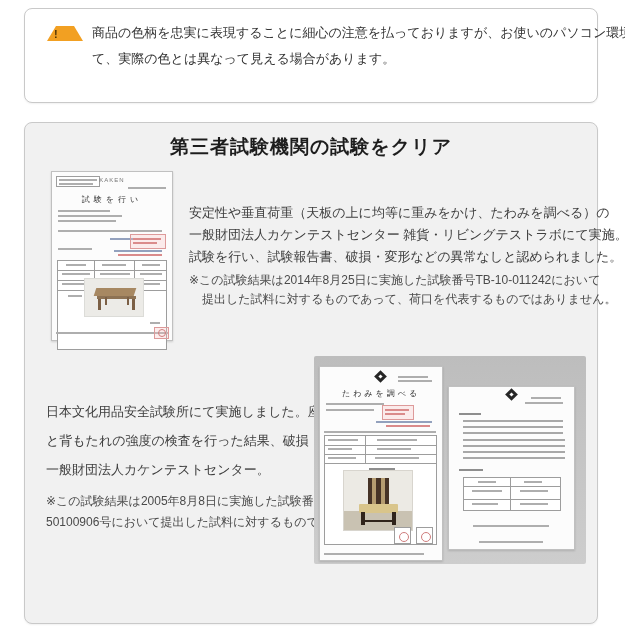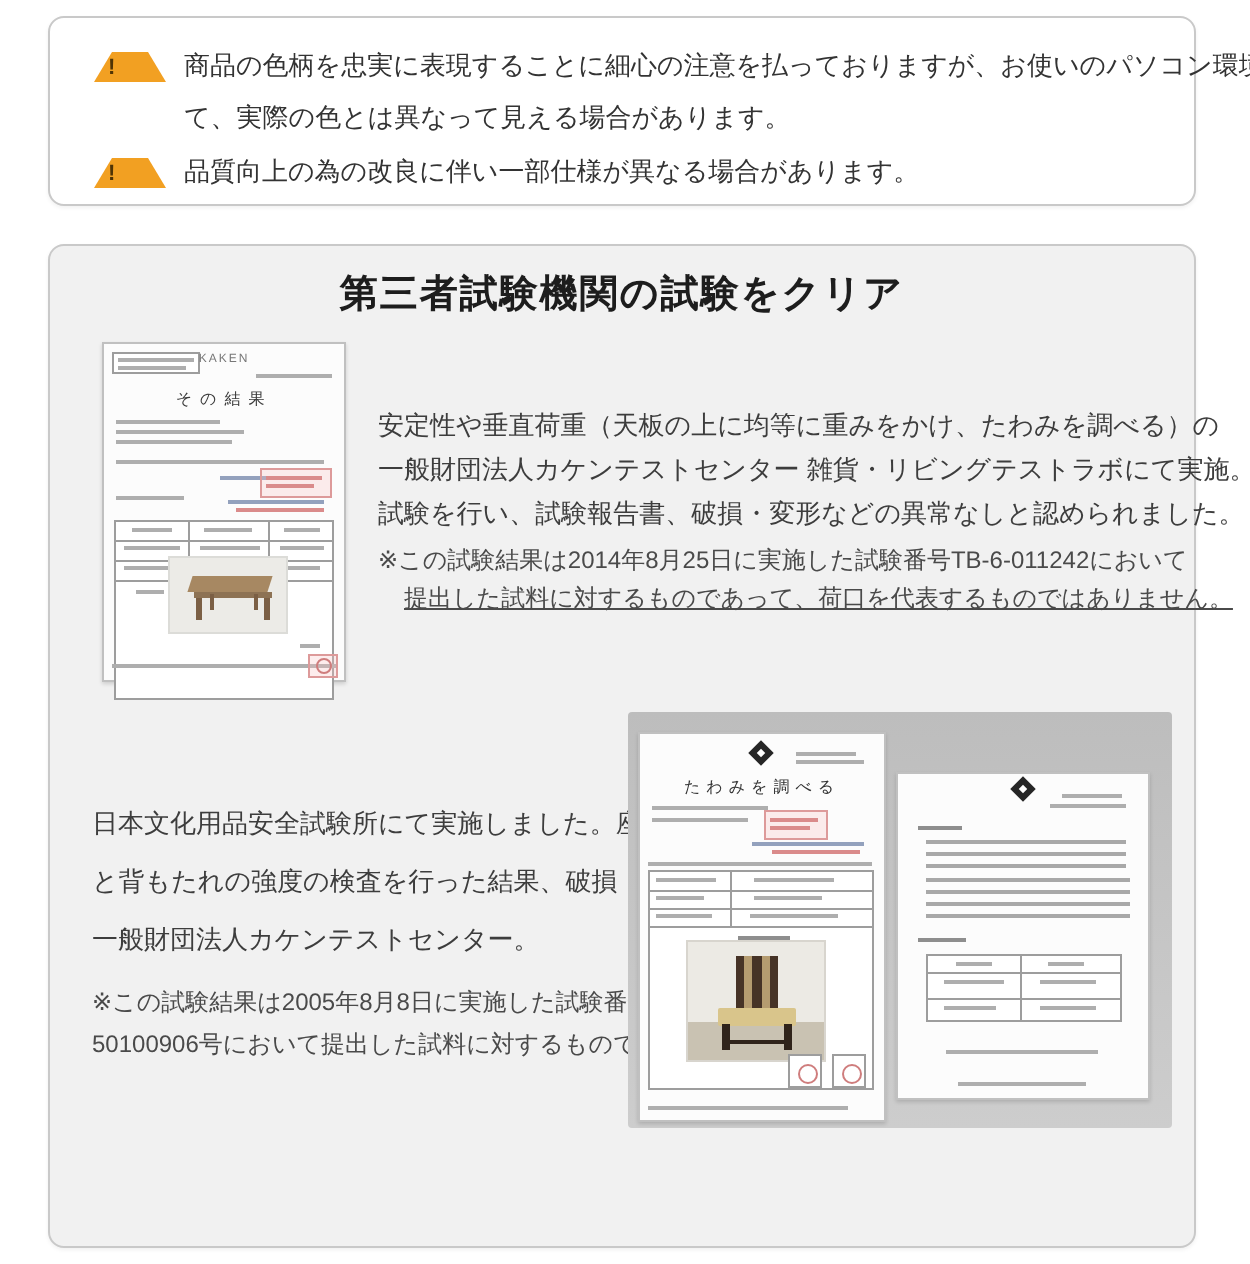--- a/index.html
+++ b/index.html
@@ -37,21 +37,21 @@
   }
   .main-title{
     position:absolute;top:11px;left:0;right:0;text-align:center;
     font-size:19px;font-weight:bold;color:#1d1d1d;letter-spacing:1px;
   }
 
   .desc1{position:absolute;left:164px;top:79px;width:406px;color:#3d3d3d;}
   .desc1 .main-line{font-size:13px;line-height:22px;white-space:nowrap;}
   .desc1 .note{margin-top:3px;color:#4a4a4a;}
   .desc1 .note-line{font-size:12px;line-height:19px;white-space:nowrap;}
-  .desc1 .note-line + .note-line{padding-left:13px;text-decoration:underline;}
+  .desc1 .note-line + .note-line{padding-left:13px;}
 
   .desc2{position:absolute;left:21px;top:274px;width:282px;color:#3d3d3d;}
   .desc2 .main-line{font-size:13px;line-height:29px;white-space:nowrap;}
   .desc2 .note{margin-top:7px;color:#4a4a4a;}
   .desc2 .note-line{font-size:12px;line-height:21px;white-space:nowrap;}
 
   
   .doc{background:#fcfcfc;border:1px solid #c0c0c0;box-shadow:0 1px 2px rgba(0,0,0,.15);}
   .tl{position:absolute;height:2px;background:#aeaeae;}
   .tl.d{background:#8e8e8e;}
@@ -101,39 +101,33 @@
 <body>
 
 <div class="notice-box">
   <div class="warn-item">
     <span class="warn-icon"></span>
     <div class="warn-text">
       <div>商品の色柄を忠実に表現することに細心の注意を払っておりますが、お使いのパソコン環境によっ</div>
       <div>て、実際の色とは異なって見える場合があります。</div>
     </div>
   </div>
-  <div class="warn-item">
-    <span class="warn-icon"></span>
-    <div class="warn-text">
-      <div>品質向上の為の改良に伴い一部仕様が異なる場合があります。</div>
-    </div>
-  </div>
 </div>
 
 <div class="main-box">
   <div class="main-title">第三者試験機関の試験をクリア</div>
 
   <div class="cert1 doc">
     <div class="grid" style="left:4px;top:4px;width:44px;height:11px;">
       <span class="tl lt" style="position:absolute;left:2px;top:2px;width:38px;"></span>
       <span class="tl lt" style="position:absolute;left:2px;top:6px;width:34px;"></span>
     </div>
     <div class="kaken">KAKEN</div>
     <span class="tl lt" style="left:76px;top:15px;width:38px;"></span>
-    <div class="c1title">その結果</div>
+    <div class="c1title">試験を行い</div>
     <span class="tl" style="left:6px;top:38px;width:52px;"></span>
     <span class="tl" style="left:6px;top:43px;width:64px;"></span>
     <span class="tl" style="left:6px;top:48px;width:58px;"></span>
     <span class="tl lt" style="left:6px;top:58px;width:104px;"></span>
     <span class="bluebar" style="left:58px;top:66px;width:30px;"></span>
     <div class="stampbox" style="left:78px;top:62px;width:34px;height:13px;">
       <span class="redbar" style="left:2px;top:3px;width:28px;"></span>
       <span class="redbar" style="left:2px;top:7px;width:24px;"></span>
     </div>
     <span class="bluebar" style="left:62px;top:78px;width:48px;"></span>
@@ -169,21 +163,21 @@
     <div class="stampbox" style="left:102px;top:155px;width:13px;height:10px;">
       <span class="stampcircle" style="left:3px;top:1px;width:6px;height:6px;"></span>
     </div>
   </div>
 
   <div class="desc1">
     <div class="main-line">安定性や垂直荷重（天板の上に均等に重みをかけ、たわみを調べる）の</div>
     <div class="main-line">一般財団法人カケンテストセンター 雑貨・リビングテストラボにて実施。</div>
     <div class="main-line">試験を行い、試験報告書、破損・変形などの異常なしと認められました。</div>
     <div class="note">
-      <div class="note-line">※この試験結果は2014年8月25日に実施した試験番号TB-6-011242において</div>
+      <div class="note-line">※この試験結果は2014年8月25日に実施した試験番号TB-10-011242において</div>
       <div class="note-line">提出した試料に対するものであって、荷口を代表するものではありません。</div>
     </div>
   </div>
 
   <div class="desc2">
     <div class="main-line">日本文化用品安全試験所にて実施しました。座面</div>
     <div class="main-line">と背もたれの強度の検査を行った結果、破損・変形</div>
     <div class="main-line">一般財団法人カケンテストセンター。</div>
     <div class="note">
       <div class="note-line">※この試験結果は2005年8月8日に実施した試験番号</div>

